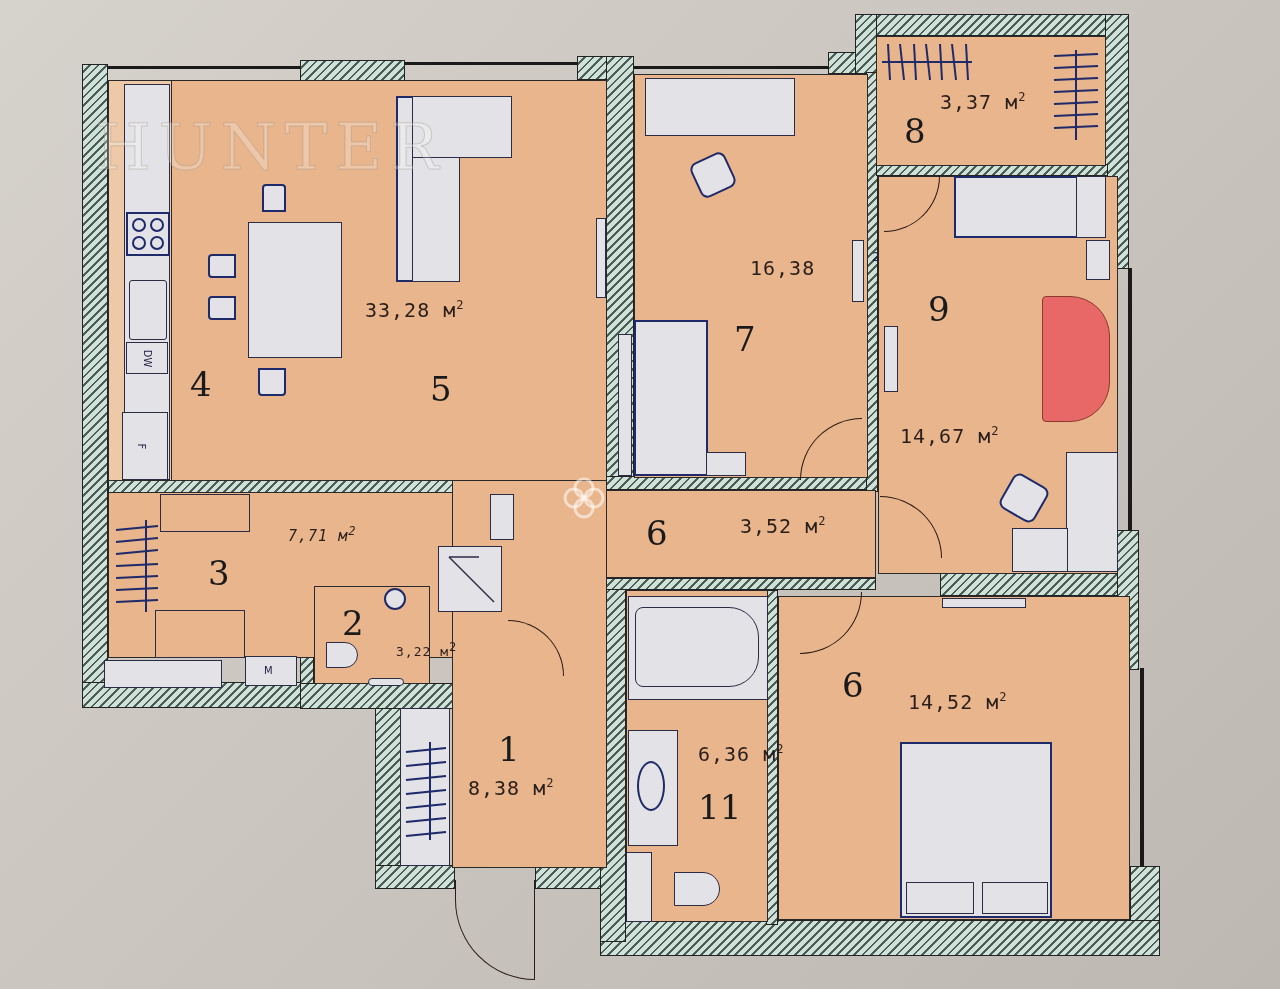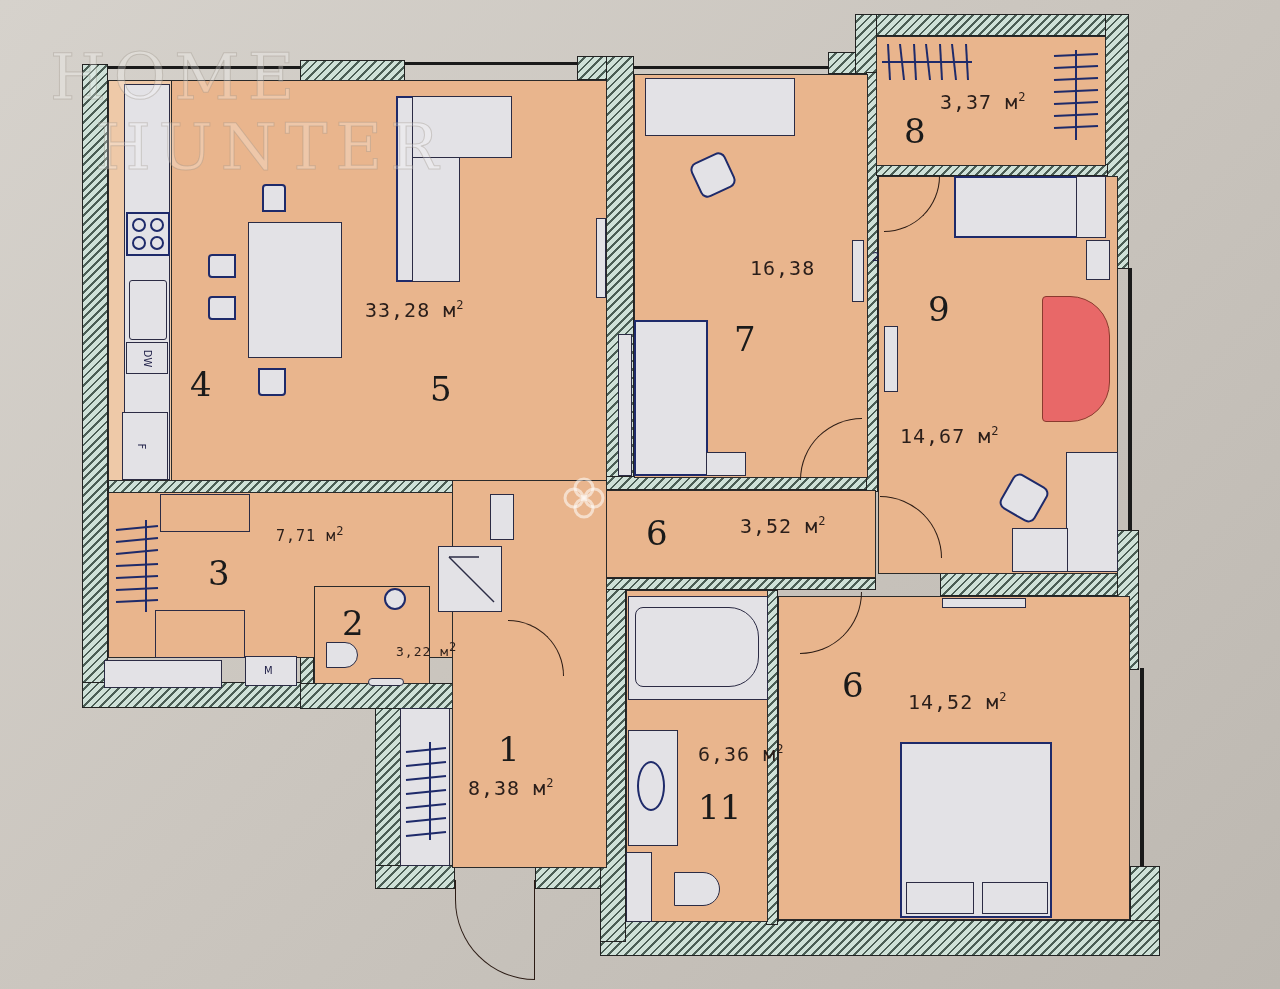--- a/index.html
+++ b/index.html
@@ -211,21 +211,21 @@
     <div style="position:absolute;left:8px;top:30px;width:28px;height:50px;border:2.5px solid #1e2a6a;border-radius:50%;box-sizing:border-box;"></div>
   </div>
   <div class="fixture" style="left:626px;top:852px;width:26px;height:70px;"></div>
   <div class="fixture" style="left:674px;top:872px;width:46px;height:34px;border-radius:0 18px 18px 0;"></div>
 
   <span class="num" style="left:190px;top:367px;">4</span>
   <span class="num" style="left:430px;top:372px;">5</span>
   <span class="area" style="left:365px;top:298px;"><span>33,28</span> <span>м</span><sup>2</sup></span>
 
   <span class="num" style="left:208px;top:556px;">3</span>
-  <span class="area small" style="left:276px;top:524px;"><span>7,71</span> <span>м</span><sup>2</sup></span>
+  <span class="area small" style="left:288px;top:524px;font-style:italic;"><span>7,71</span> <span>м</span><sup>2</sup></span>
 
   <span class="num" style="left:342px;top:606px;">2</span>
   <span class="area small" style="left:396px;top:640px;font-size:13px;"><span>3,22</span> <span>м</span><sup>2</sup></span>
 
   <span class="num" style="left:498px;top:732px;">1</span>
   <span class="area" style="left:468px;top:776px;"><span>8,38</span> <span>м</span><sup>2</sup></span>
 
   <span class="num" style="left:646px;top:516px;">6</span>
   <span class="area" style="left:740px;top:514px;"><span>3,52</span> <span>м</span><sup>2</sup></span>
 
@@ -237,21 +237,20 @@
 
   <span class="num" style="left:928px;top:292px;">9</span>
   <span class="area" style="left:900px;top:424px;"><span>14,67</span> <span>м</span><sup>2</sup></span>
 
   <span class="num" style="left:842px;top:668px;">6</span>
   <span class="area" style="left:908px;top:690px;"><span>14,52</span> <span>м</span><sup>2</sup></span>
 
   <span class="num" style="left:698px;top:790px;">11</span>
   <span class="area" style="left:698px;top:742px;"><span>6,36</span> <span>м</span><sup>2</sup></span>
 
-  <span class="wm wm1">HOME</span>
   <span class="wm wm1 wm1b">HUNTER</span>
   <svg class="wm" style="left:560px;top:474px;" width="48" height="48" viewBox="0 0 48 48">
     <g fill="none" stroke="rgba(255,255,255,0.55)" stroke-width="3">
         <circle cx="24" cy="14" r="9"></circle>
         <circle cx="14" cy="24" r="9"></circle>
         <circle cx="34" cy="24" r="9"></circle>
         <circle cx="24" cy="34" r="9"></circle>
       </g>
   </svg>
 </div>

